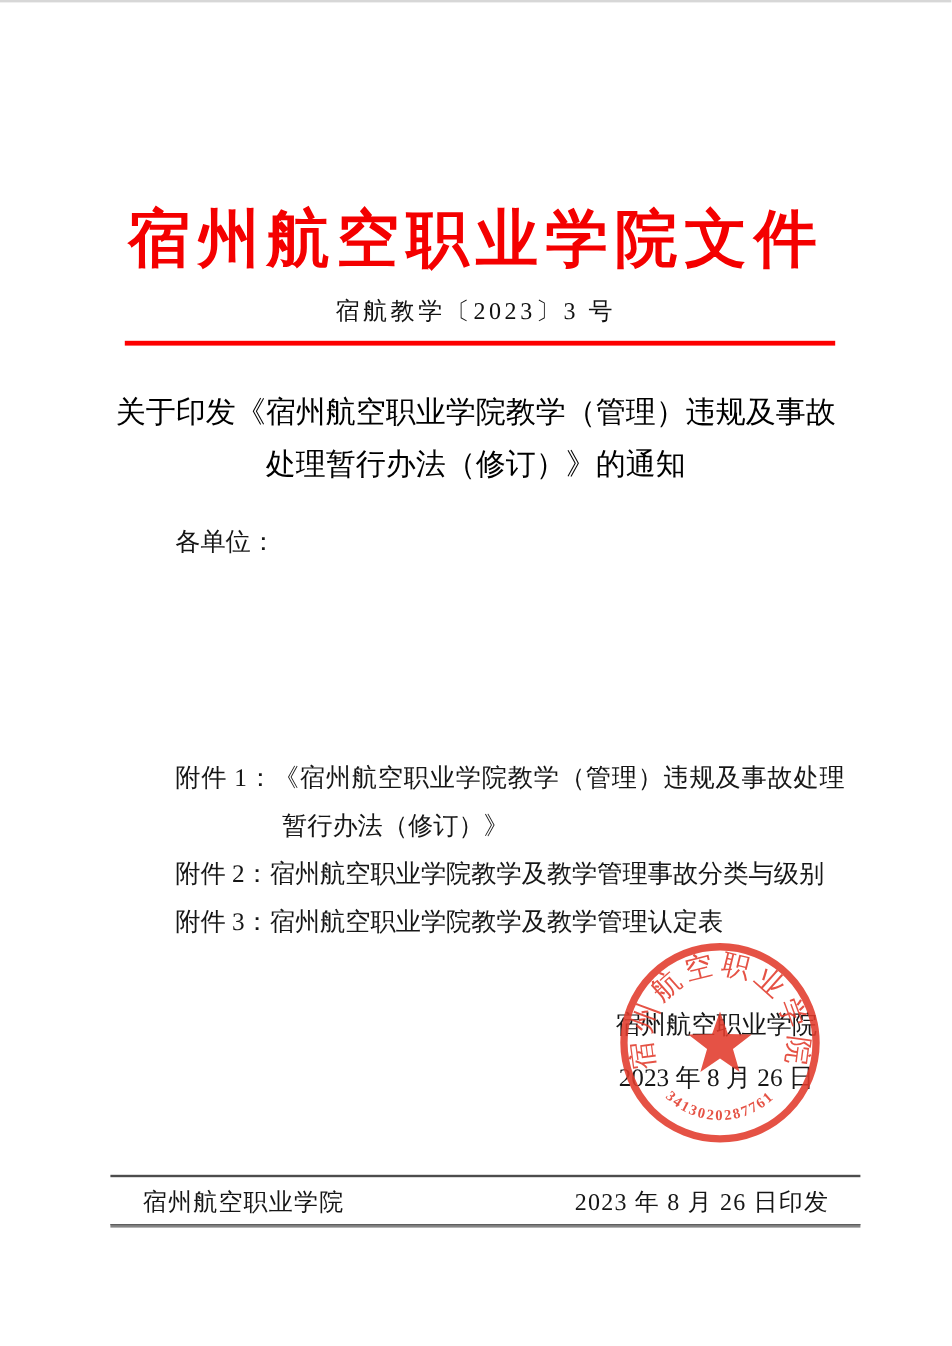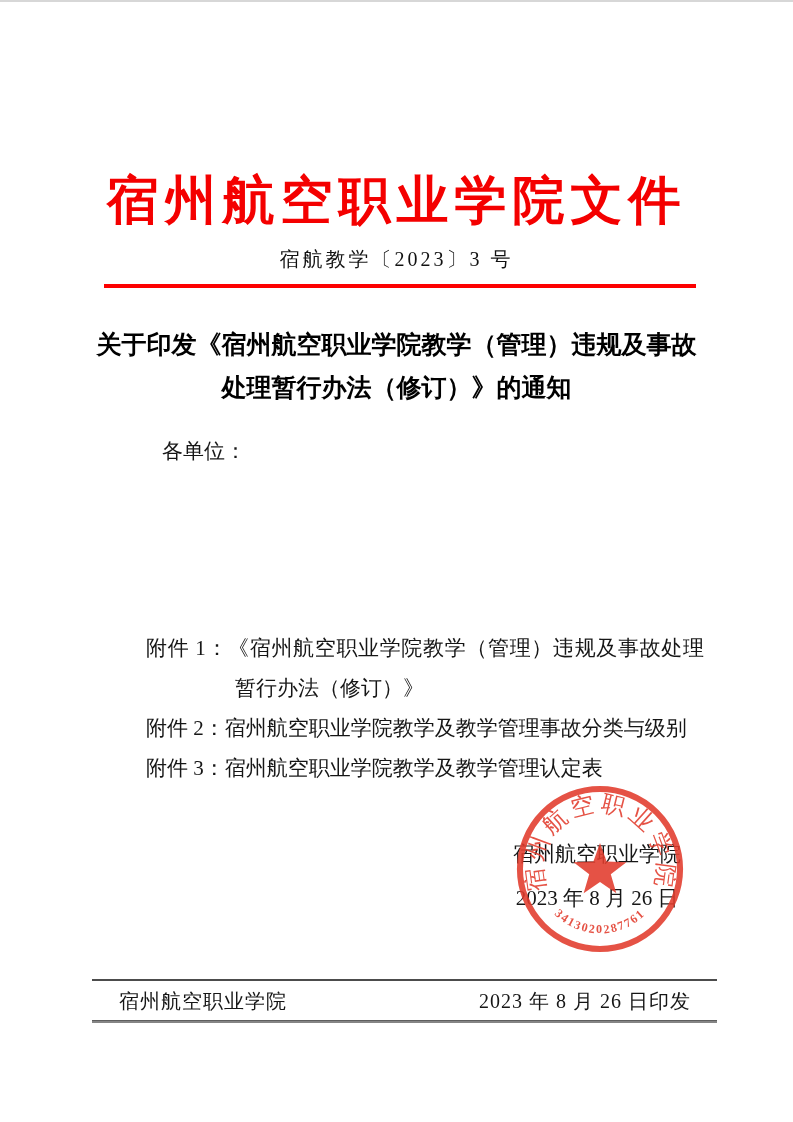--- a/index.html
+++ b/index.html
@@ -31,26 +31,26 @@
     font-size: 20px; letter-spacing: 3px;
     color: #111;
   }
   .red-rule {
     position: absolute; top: 284px; left: 104px; width: 592px; height: 4px;
     background: #fd0000;
   }
   .notice-title {
     position: absolute; top: 323px; left: 96px; width: 601px;
     text-align: center;
-    font-size: 25px; font-weight: bold;
+    font-size: 25px; font-weight: normal;
     line-height: 43px;
     color: #000;
   }
   .body-block {
-    position: absolute; top: 431px; left: 120px; width: 593px;
+    position: absolute; top: 431px; left: 104px; width: 593px;
     font-size: 21px; line-height: 40px;
     color: #161616;
   }
   .salutation { text-indent: 2em; }
   .paragraph { text-indent: 2em; text-align: justify; }
   .attachments {
     position: absolute; top: 628px; left: 104px; width: 600px;
     font-size: 21px; line-height: 40px;
     color: #161616;
   }

